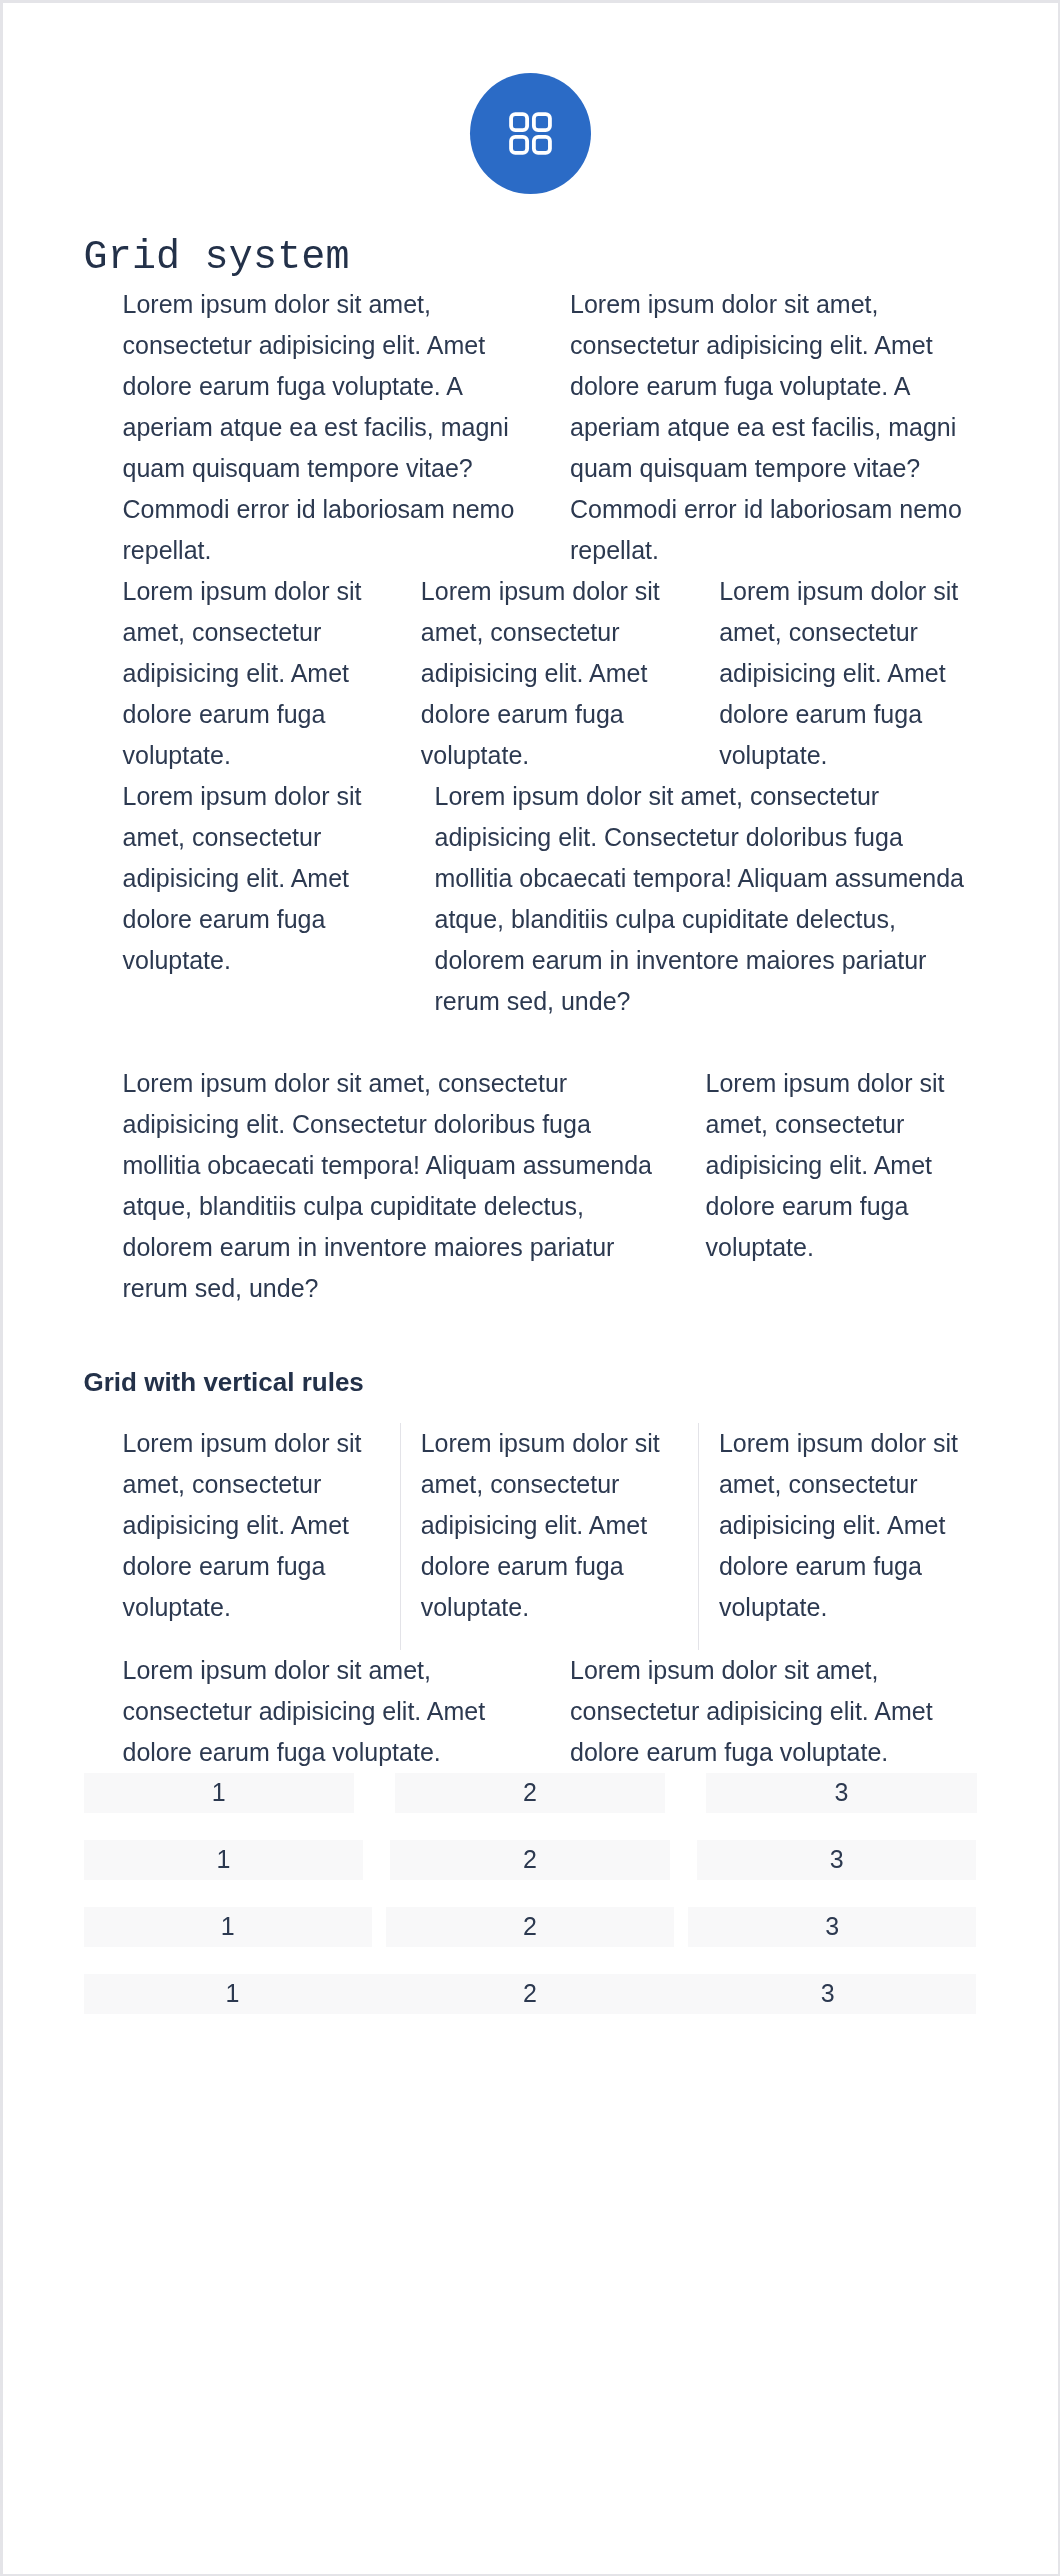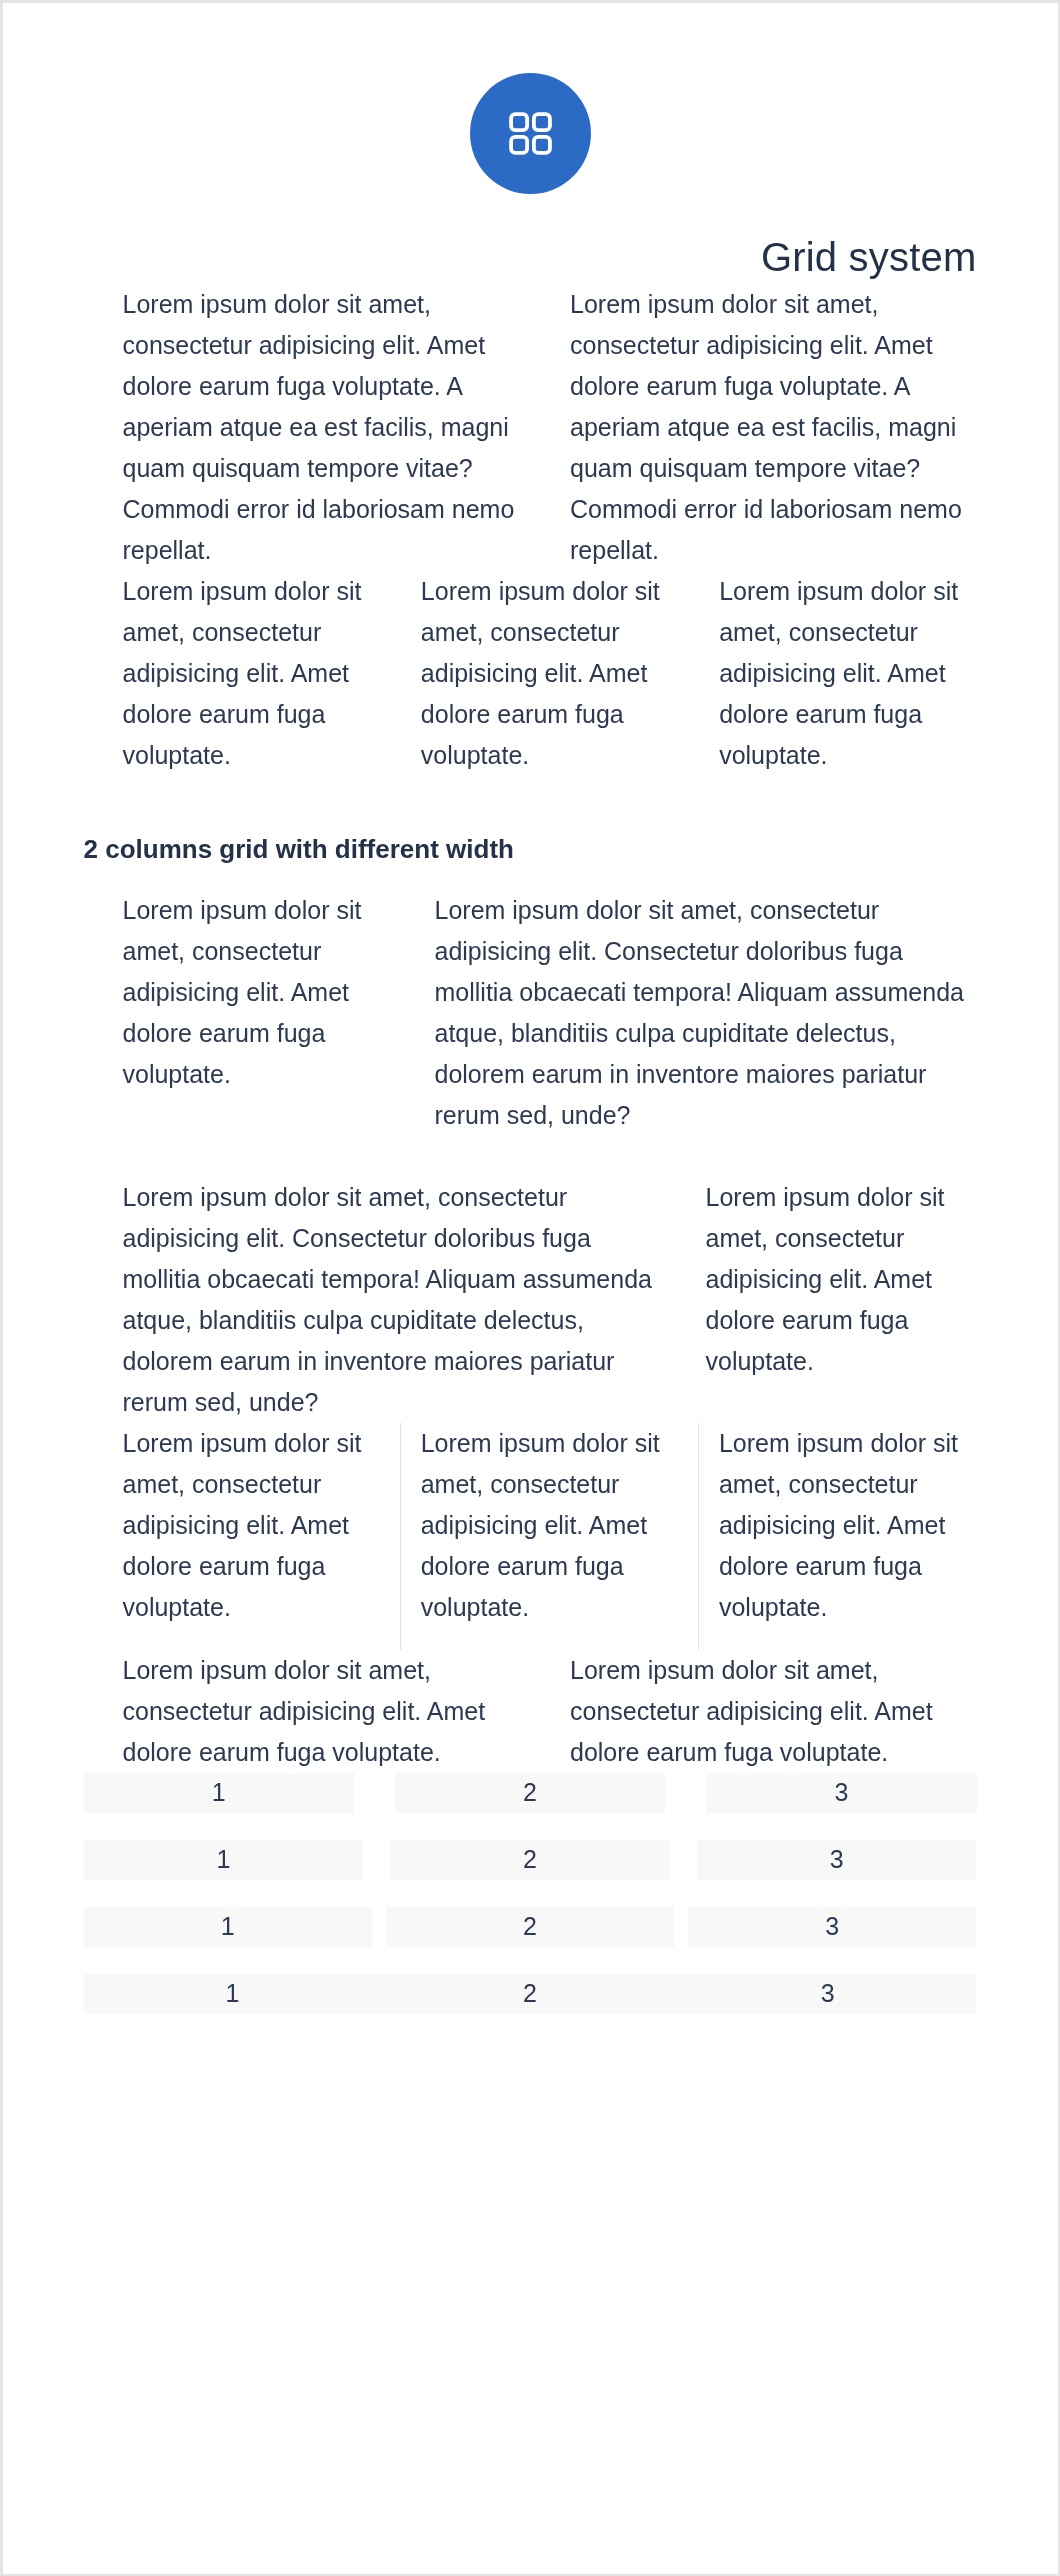--- a/index.html
+++ b/index.html
@@ -12,21 +12,21 @@
     overflow: hidden;
   }
   .card {
     margin: 2.5px;
     width: 1055px;
     min-height: 2571px;
     background: #ffffff;
     padding: 70px 81px 41px 81px;
   }
   
-  .hero { text-align: right; }
+  .hero { text-align: left; font-family: Liberation Mono, monospace; }
   .logo {
     width: 121px; height: 121px;
     border-radius: 50%;
     background: #2b6bc6;
     margin: 0 auto;
     display: flex; align-items: center; justify-content: center;
   }
   .page-title {
     margin: 37px 0 0 0;
     font-size: 40px;
@@ -105,32 +105,32 @@
 
   <section>
     <div class="grid cols-3">
       <p class="cell-text">Lorem ipsum dolor sit amet, consectetur adipisicing elit. Amet dolore earum fuga voluptate.</p>
       <p class="cell-text">Lorem ipsum dolor sit amet, consectetur adipisicing elit. Amet dolore earum fuga voluptate.</p>
       <p class="cell-text">Lorem ipsum dolor sit amet, consectetur adipisicing elit. Amet dolore earum fuga voluptate.</p>
     </div>
   </section>
 
   <section>
-    <h2>2 columns grid with different width</h2>
     <div class="grid narrow-wide">
       <p class="cell-text">Lorem ipsum dolor sit amet, consectetur adipisicing elit. Amet dolore earum fuga voluptate.</p>
       <p class="cell-text">Lorem ipsum dolor sit amet, consectetur adipisicing elit. Consectetur doloribus fuga mollitia obcaecati tempora! Aliquam assumenda atque, blanditiis culpa cupiditate delectus, dolorem earum in inventore maiores pariatur rerum sed, unde?</p>
     </div>
     <div class="grid wide-narrow row-gap">
       <p class="cell-text">Lorem ipsum dolor sit amet, consectetur adipisicing elit. Consectetur doloribus fuga mollitia obcaecati tempora! Aliquam assumenda atque, blanditiis culpa cupiditate delectus, dolorem earum in inventore maiores pariatur rerum sed, unde?</p>
       <p class="cell-text">Lorem ipsum dolor sit amet, consectetur adipisicing elit. Amet dolore earum fuga voluptate.</p>
     </div>
   </section>
 
   <section>
+    <h2>Grid with vertical rules</h2>
     <div class="grid vrules">
       <p class="cell-text">Lorem ipsum dolor sit amet, consectetur adipisicing elit. Amet dolore earum fuga voluptate.</p>
       <div class="vrule"></div>
       <p class="cell-text">Lorem ipsum dolor sit amet, consectetur adipisicing elit. Amet dolore earum fuga voluptate.</p>
       <div class="vrule"></div>
       <p class="cell-text">Lorem ipsum dolor sit amet, consectetur adipisicing elit. Amet dolore earum fuga voluptate.</p>
     </div>
   </section>
 
   <section>

